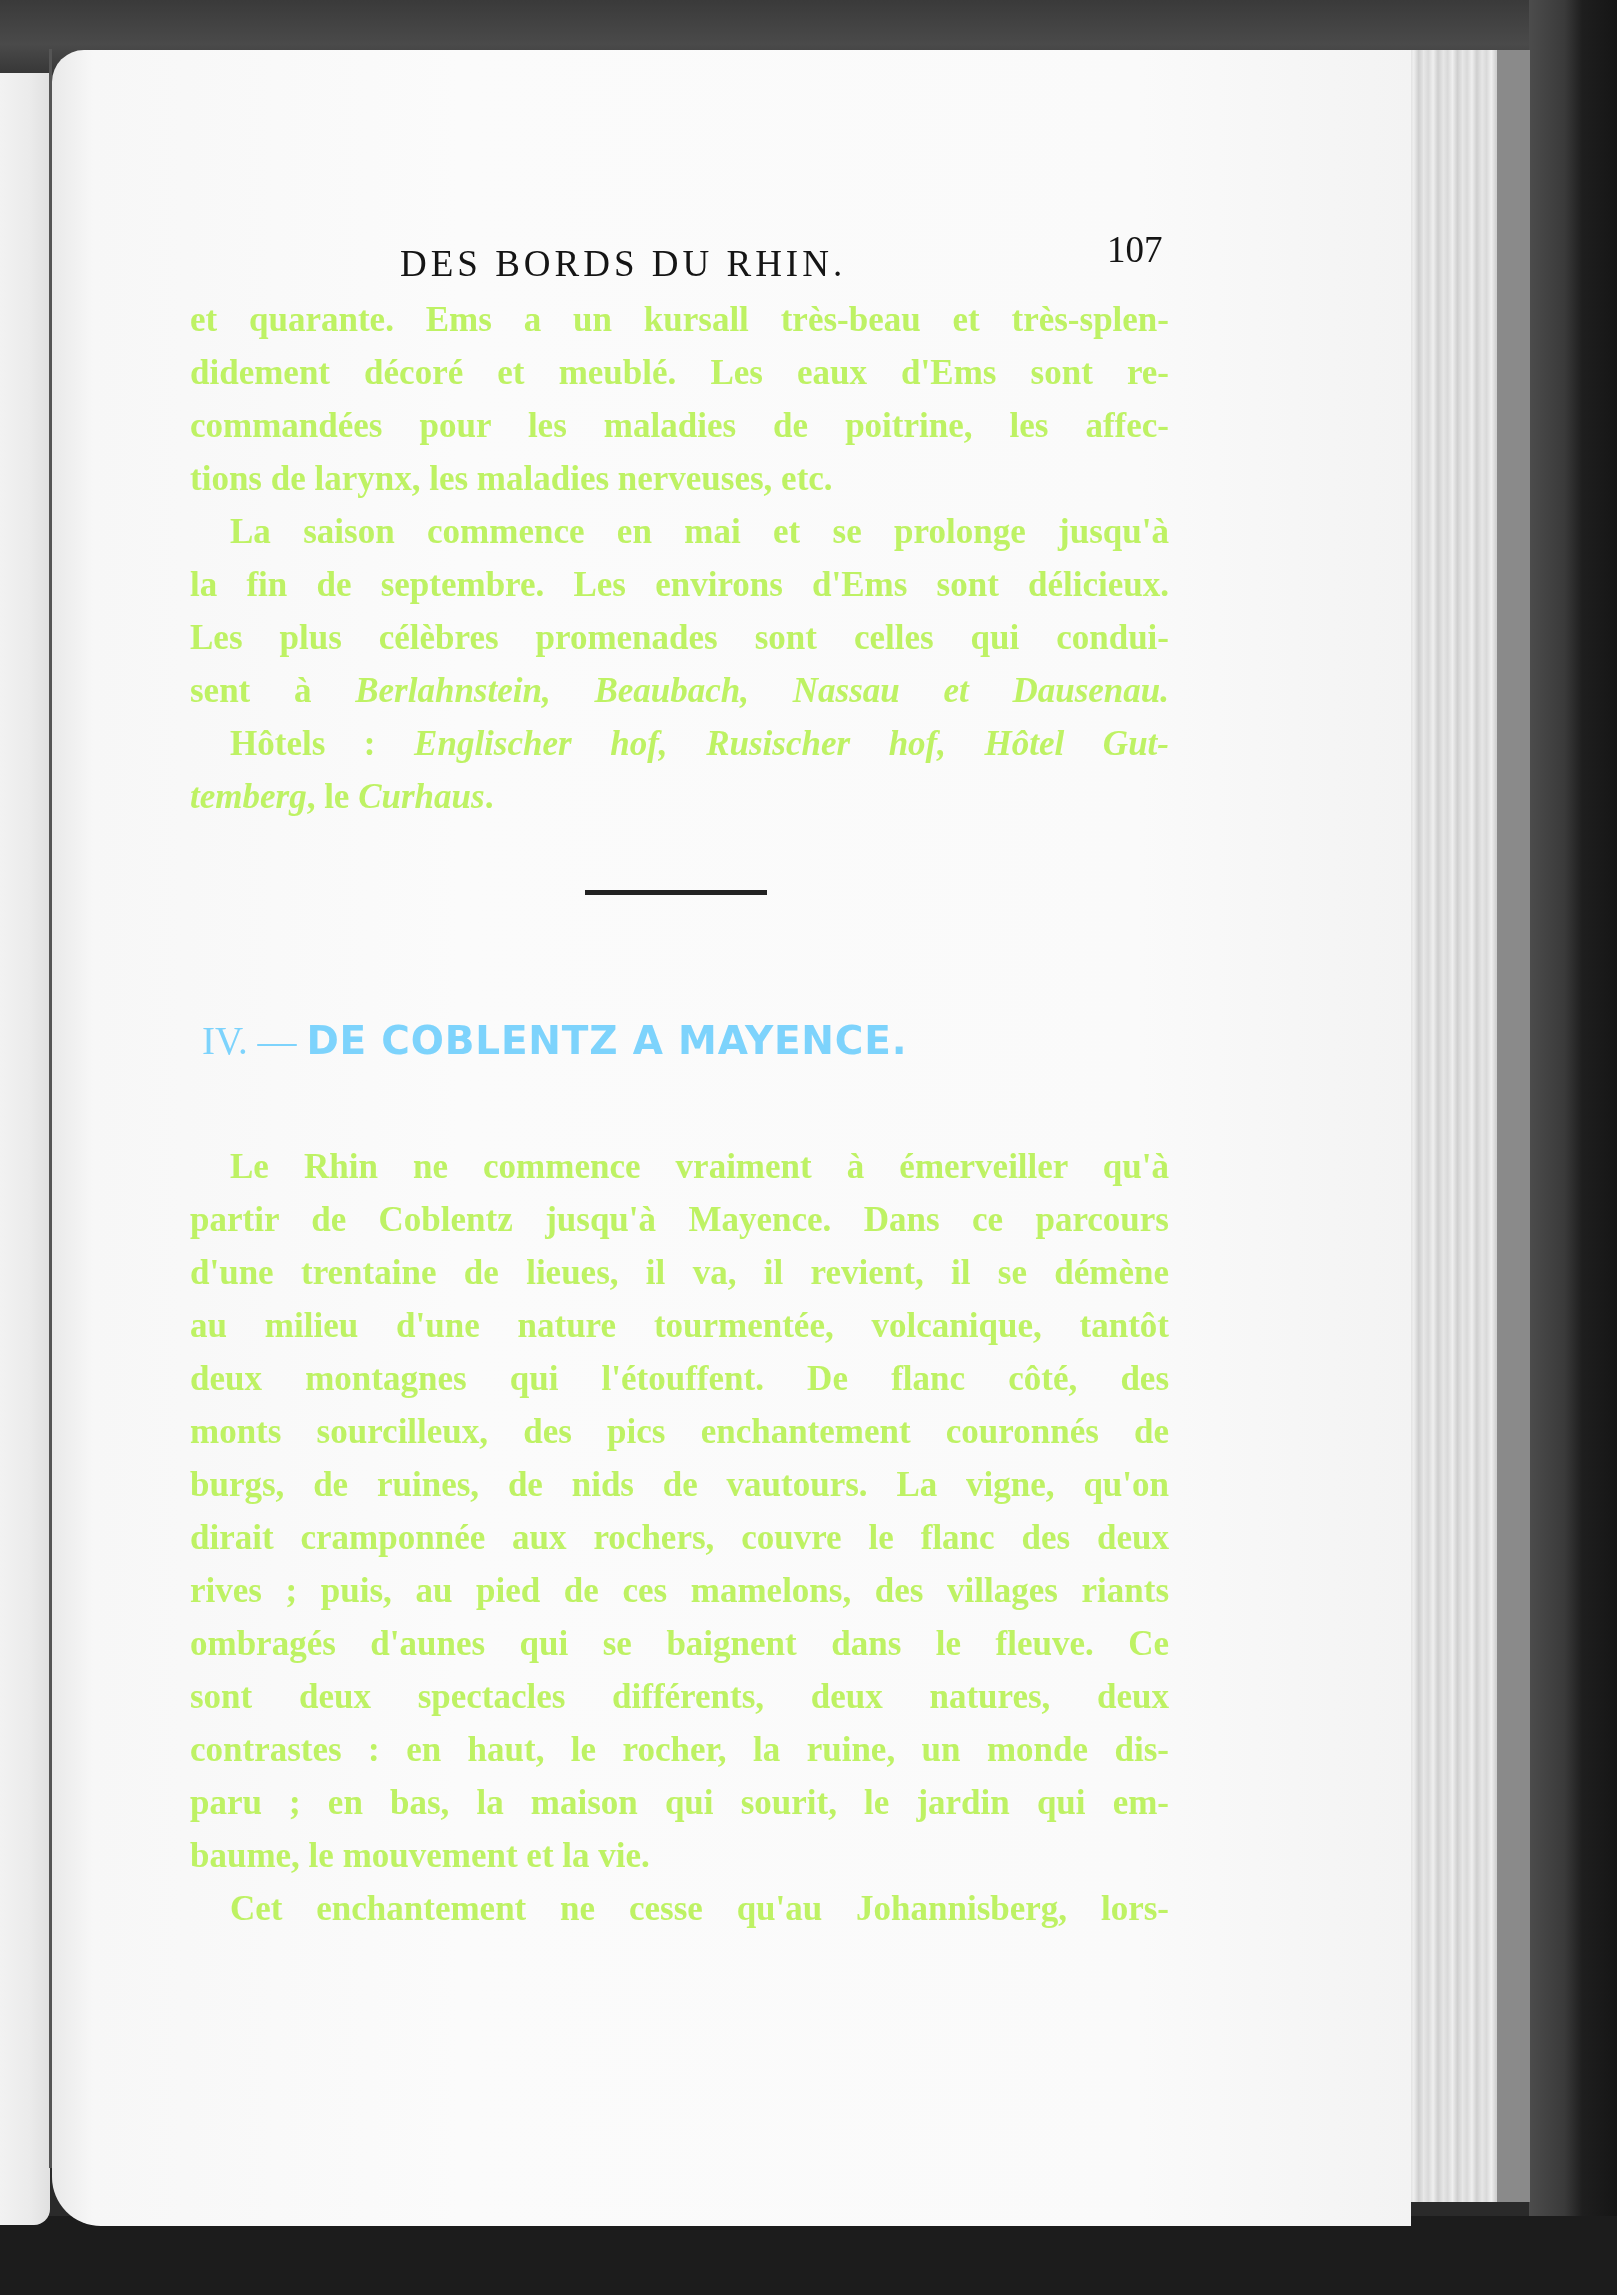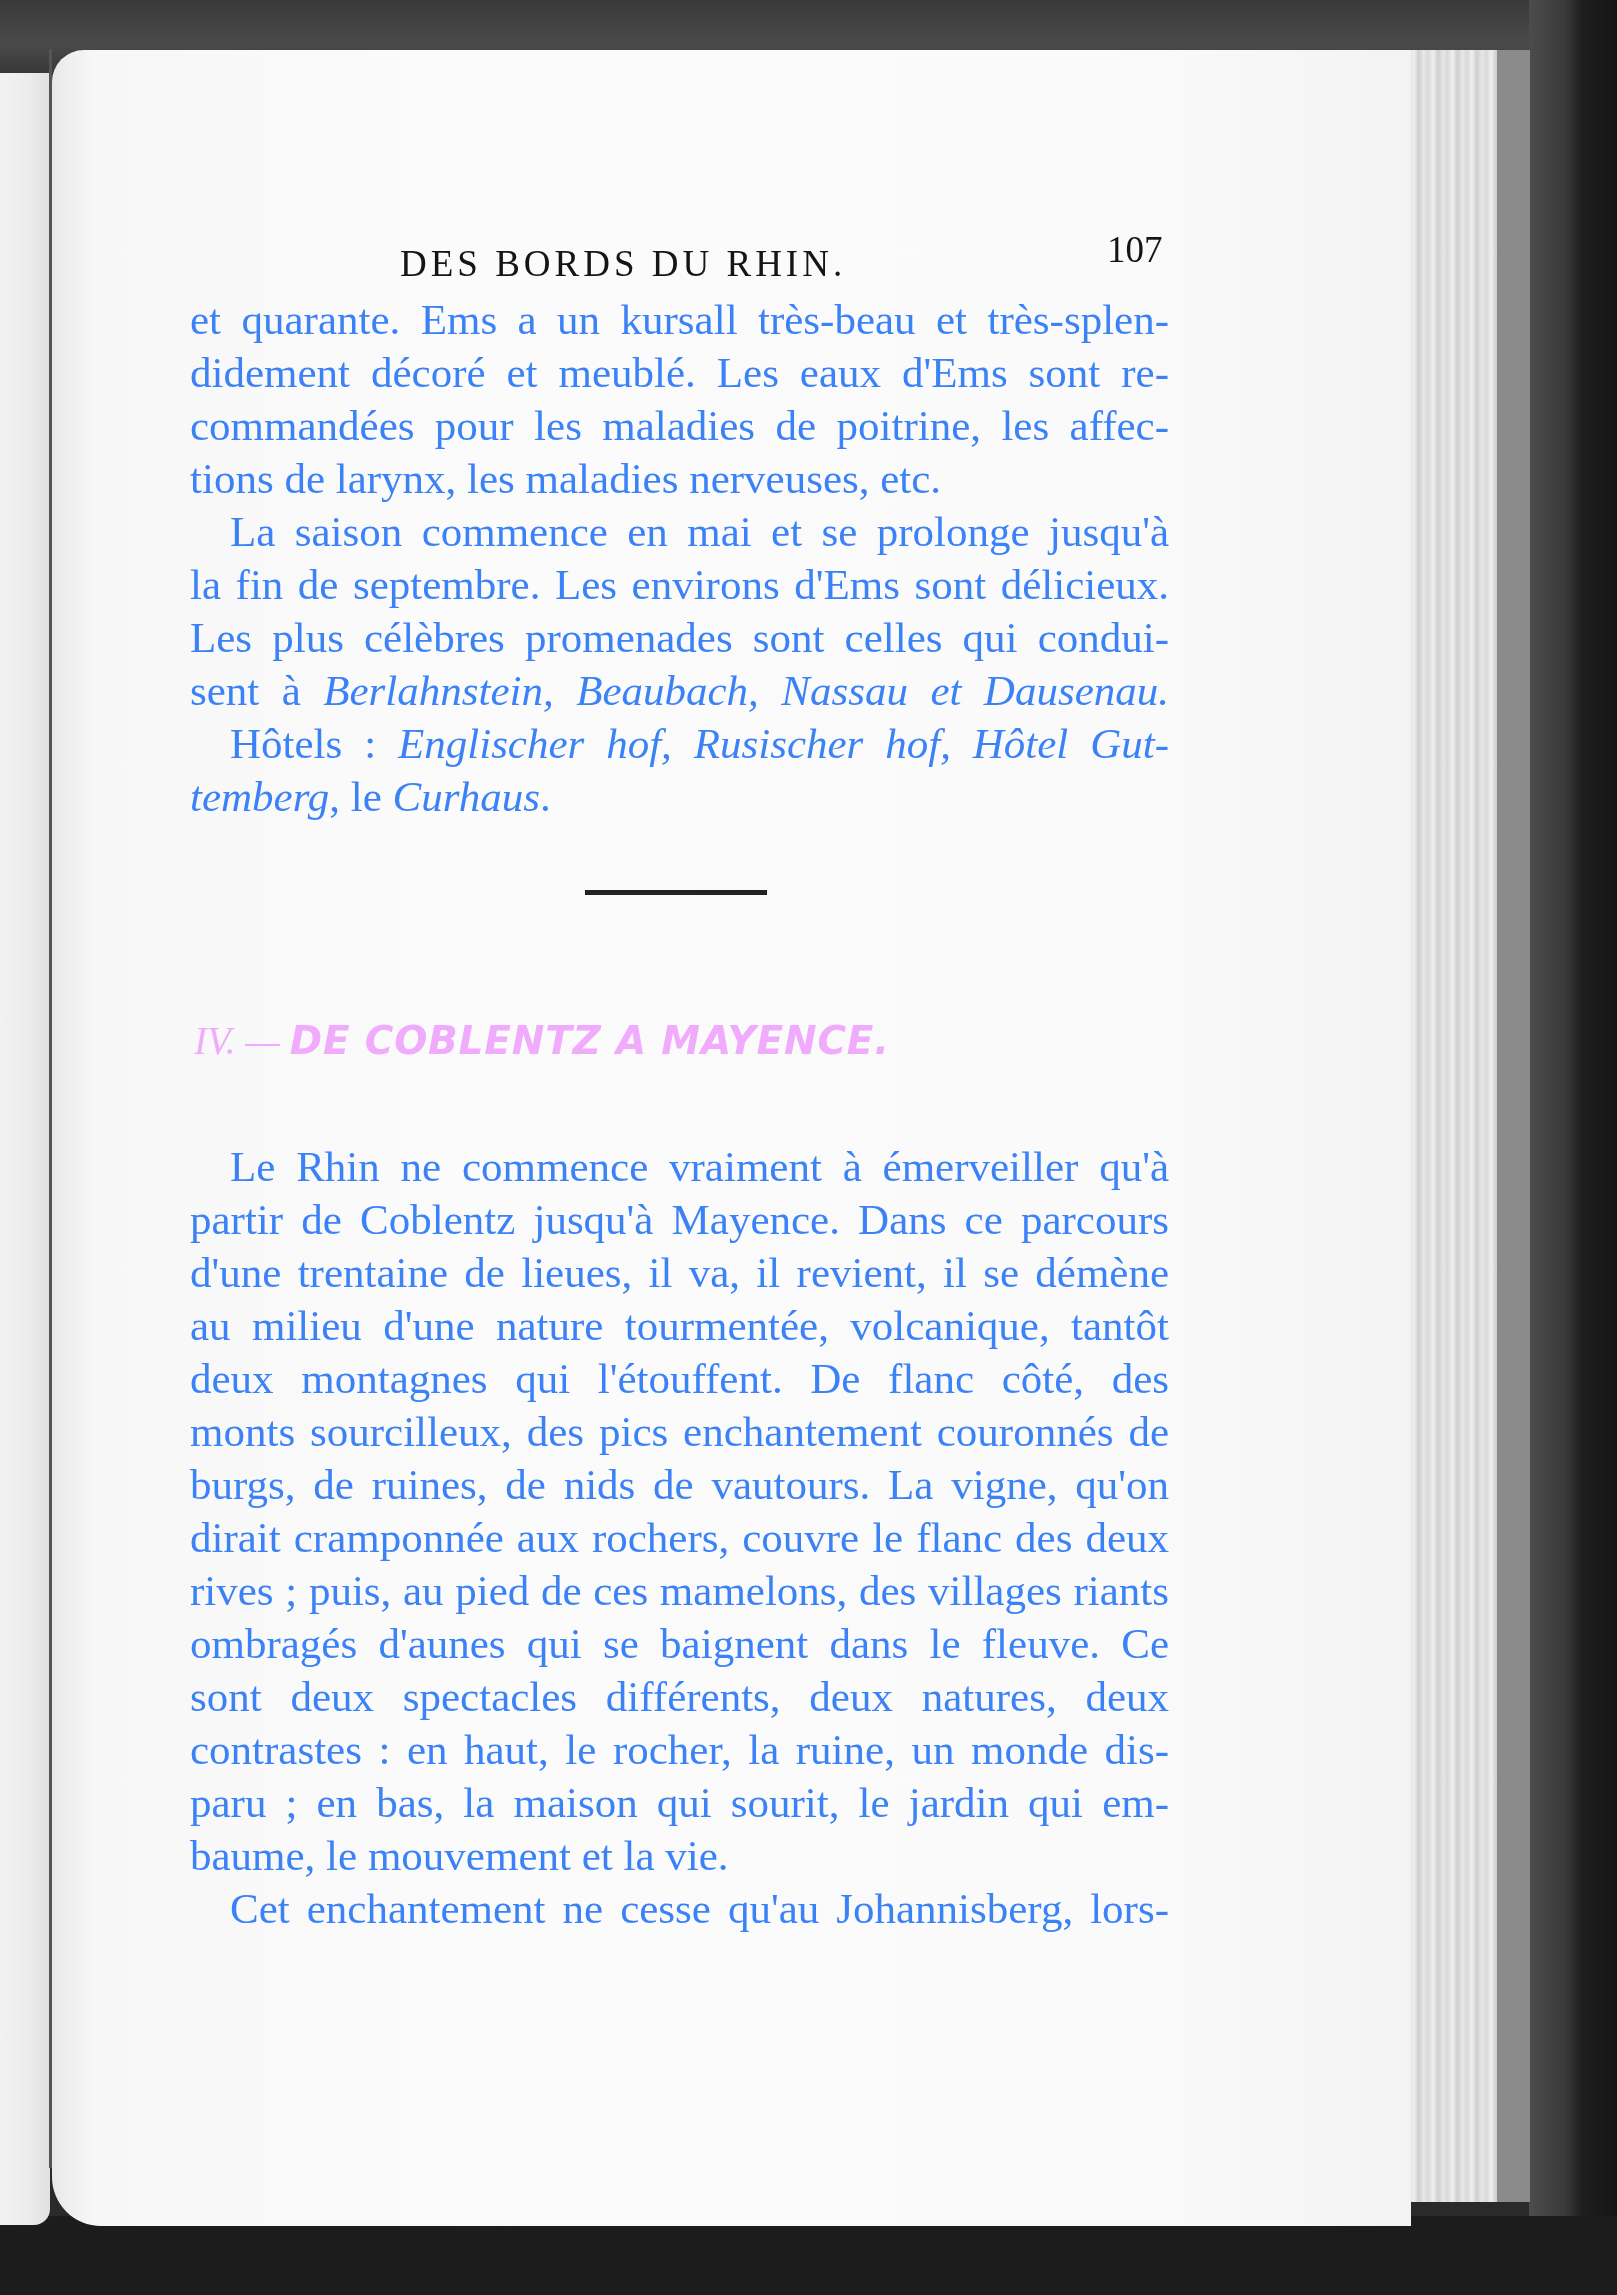--- a/index.html
+++ b/index.html
@@ -49,37 +49,37 @@
   }
   .running-title {
     position:absolute; left:210px; top:14px;
     font-size:37px; letter-spacing:4px; color:#151515;
   }
   .page-number {
     position:absolute; right:6.5px; top:0; font-size:37px; color:#151515;font-family:Liberation Serif, serif;
   }
   .text-block {
     position:absolute; left:190px; width:979px;
-    font-size:43px; line-height:53px; color:#3b82f6;
+    font-size:35px; line-height:53px; color:#bef264;font-weight:bold;
   }
   .line {
     display:block; white-space:nowrap; text-align:justify; text-align-last:justify;
     height:53px;
   }
   .line.last { text-align-last:left; }
   .line.indent { padding-left:40px; }
   .it { font-style:italic; }
   .block-1 { top:293px; }
   .rule {
     position:absolute; left:585px; top:890px; width:182px; height:4.9px;
     background:#222;
   }
   .section-heading {
-    position:absolute; left:194px; top:1018px; width:971px;
-    font-size:39px; color:#f0abfc; white-space:nowrap;font-style:italic;
+    position:absolute; left:202px; top:1018px; width:971px;
+    font-size:39px; color:#7dd3fc; white-space:nowrap;
   }
   .section-heading .num { font-weight:normal; }
   .section-heading .title {
     font-family:"DejaVu Sans", sans-serif; font-weight:bold; letter-spacing:0.8px;
   }
   .block-2 { top:1140px; }
 </style>
 </head>
 <body>
 

